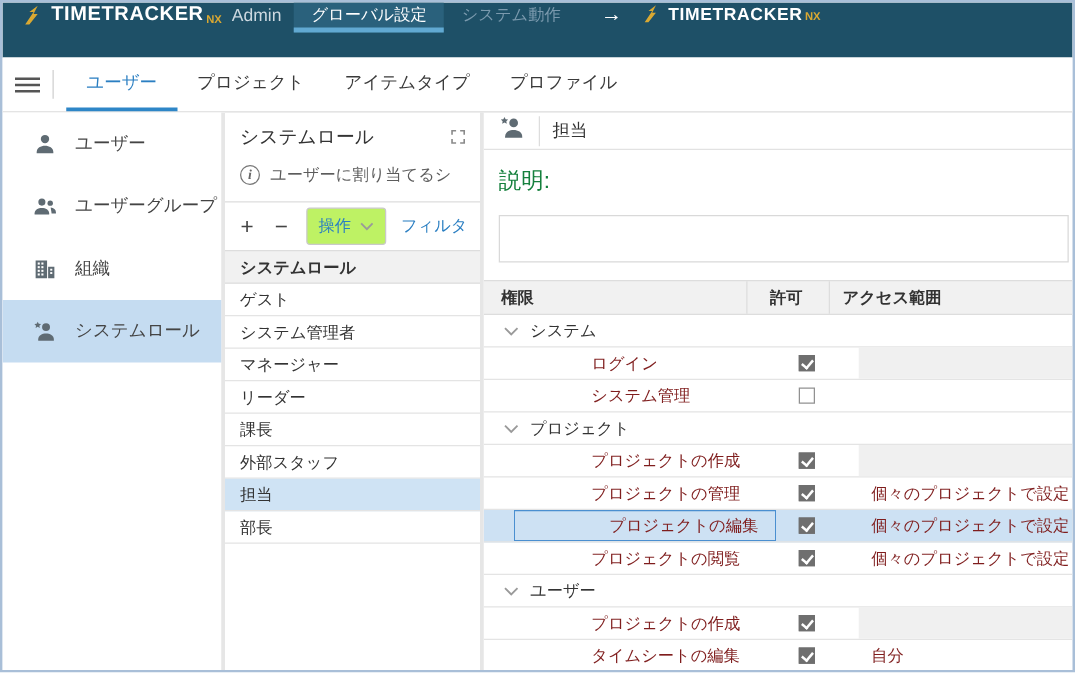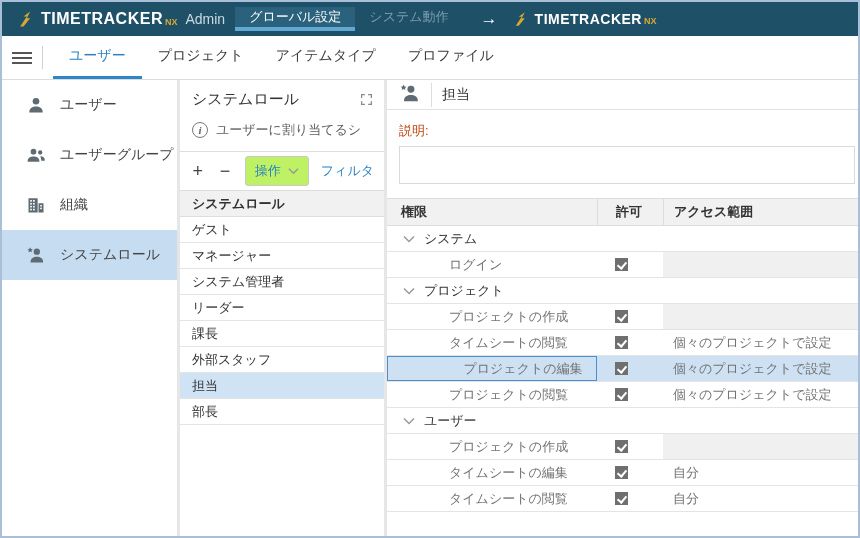--- a/index.html
+++ b/index.html
@@ -3,21 +3,21 @@
 <meta charset="utf-8">
 <style>
   * { margin:0; padding:0; box-sizing:border-box; }
   html,body { background:#fff; }
   body { font-family:"Liberation Sans","DejaVu Sans",sans-serif; color:#333; }
 
   .window{ width:860px; height:538px; border:2px solid #a9bfd8; overflow:hidden;
            display:flex; flex-direction:column; background:#fff; }
 
   
-  .topbar{ height:34px; flex-shrink:0; background:#1e5067; display:flex; align-items:center; }
+  .topbar{ height:44px; flex-shrink:0; background:#1e5067; display:flex; align-items:flex-start; }
   .brand{ display:flex; align-items:center; padding-left:14px; }
   .brand-mark{ display:flex; align-items:center; margin-right:5px; }
   .brand-name{ font-weight:bold; font-size:16px; letter-spacing:0.5px; color:#fff; }
   .brand-nx{ font-size:9px; font-weight:bold; color:#d9a832; margin-left:2px; align-self:flex-end; padding-bottom:2px;}
   .brand-suffix{ font-size:14px; color:#cdd9e1; margin-left:8px; }
   .top-tabs{ display:flex; margin-left:10px; }
   .top-tab{ display:flex; align-items:center; padding:1px 14px; font-size:13px; color:#7b9aae;
             border-bottom:4px solid transparent; cursor:pointer; }
   .top-tab.active{ background:#2a617c; color:#fff; border-bottom-color:#61a9d2; }
   .top-arrow{ display:flex; align-items:center; margin-left:18px; font-size:17px; color:#fff; }
@@ -67,32 +67,32 @@
             font-size:13px; color:#333; border-bottom:1px solid #e4e4e4; cursor:pointer; }
   .mid-row.selected{ background:#cfe3f4; }
 
   
   .rightpanel{ flex:1; min-width:0; display:flex; flex-direction:column; overflow:hidden; }
   .name-row{ height:30px; flex-shrink:0; display:flex; align-items:center; padding-left:12px;
              border-bottom:1px solid #e2e2e2; }
   .name-icon svg{ fill:#5f6b73; }
   .name-divider{ width:1px; height:24px; background:#ddd; margin:0 10px; }
   .name-text{ font-size:14px; color:#333; }
-  .desc-label{ margin:12px 0 6px 12px; font-size:13px; color:#c2410c; }
+  .desc-label{ margin:12px 0 16px 12px; font-size:18px; color:#15803d; }
   .desc-box{ margin:0 3px 0 12px; height:38px; flex-shrink:0; border:1px solid #d9d9d9; background:#fff; }
   .perm-table{ margin-top:14px; display:flex; flex-direction:column; }
   .perm-header{ display:flex; height:28px; flex-shrink:0; background:#f1f1f1; border-top:1px solid #ddd;
                 border-bottom:1px solid #ddd; font-size:13px; font-weight:bold; color:#333; }
   .hcol{ display:flex; align-items:center; }
   .col-perm{ width:210px; padding-left:14px; }
   .col-allow{ width:66px; padding-left:18px; }
   .col-scope{ flex:1; padding-left:10px; }
   .perm-header .col-allow, .perm-header .col-scope{ border-left:1px solid #ddd; }
   .perm-row{ display:flex; height:26px; flex-shrink:0; border-bottom:1px solid #e4e4e4;
-             font-size:13px; color:#737373; align-items:stretch; }
+             font-size:13px; color:#7f1d1d; align-items:stretch;padding-left:24px; }
   .perm-row .col-perm, .perm-row .col-allow, .perm-row .col-scope{ display:flex; align-items:center; }
   .perm-row.selected{ background:#cde1f3; }
   .perm-row.selected .col-perm{ box-shadow:inset 0 0 0 1px #4a8fd0;justify-content:center; }
   .group-row{ display:flex; height:26px; flex-shrink:0; align-items:center; gap:9px; padding-left:16px;
               border-bottom:1px solid #e4e4e4; font-size:13px; color:#333; }
   .indent{ padding-left:62px; }
   .col-scope.gray{ background:#f0f0f0; }
   .cb{ width:13px; height:13px; border:1px solid #919191; background:#fff; position:relative;
        display:inline-block; cursor:pointer; }
   .cb.checked{ background:#6f6f6f; border-color:#6f6f6f; }
@@ -241,24 +241,24 @@
               <path d="M1 1.5 L6 6.5 L11 1.5"></path>
             </svg>
         </span>
         <span class="filter-link">フィルタ</span>
       </div>
       <div class="mid-table-header">システムロール</div>
       <div class="mid-row">
           <span>ゲスト</span>
         </div>
       <div class="mid-row">
+          <span>システム管理者</span>
+        </div>
+      <div class="mid-row">
           <span>マネージャー</span>
-        </div>
-      <div class="mid-row">
-          <span>システム管理者</span>
         </div>
       <div class="mid-row">
           <span>リーダー</span>
         </div>
       <div class="mid-row">
           <span>課長</span>
         </div>
       <div class="mid-row">
           <span>外部スタッフ</span>
         </div>
@@ -304,20 +304,31 @@
           <div class="col-perm indent">
               <span>ログイン</span>
             </div>
           <div class="col-allow">
               <span class="cb checked"></span>
             </div>
           <div class="col-scope gray">
               <span></span>
             </div>
         </div>
+        <div class="perm-row">
+          <div class="col-perm indent">
+              <span>システム管理</span>
+            </div>
+          <div class="col-allow">
+              <span class="cb"></span>
+            </div>
+          <div class="col-scope">
+              <span></span>
+            </div>
+        </div>
 
         <div class="group-row">
           <span class="chev">
             <svg width="12" height="8" viewBox="0 0 12 8" fill="none" stroke="#9a9a9a" stroke-width="1.5">
                 <path d="M1 1.5 L6 6.5 L11 1.5"></path>
               </svg>
           </span>
           <span>プロジェクト</span>
         </div>
         <div class="perm-row">
@@ -326,21 +337,21 @@
             </div>
           <div class="col-allow">
               <span class="cb checked"></span>
             </div>
           <div class="col-scope gray">
               <span></span>
             </div>
         </div>
         <div class="perm-row">
           <div class="col-perm indent">
-              <span>タイムシートの閲覧</span>
+              <span>プロジェクトの管理</span>
             </div>
           <div class="col-allow">
               <span class="cb checked"></span>
             </div>
           <div class="col-scope">
               <span>個々のプロジェクトで設定</span>
             </div>
         </div>
         <div class="perm-row selected">
           <div class="col-perm indent">

